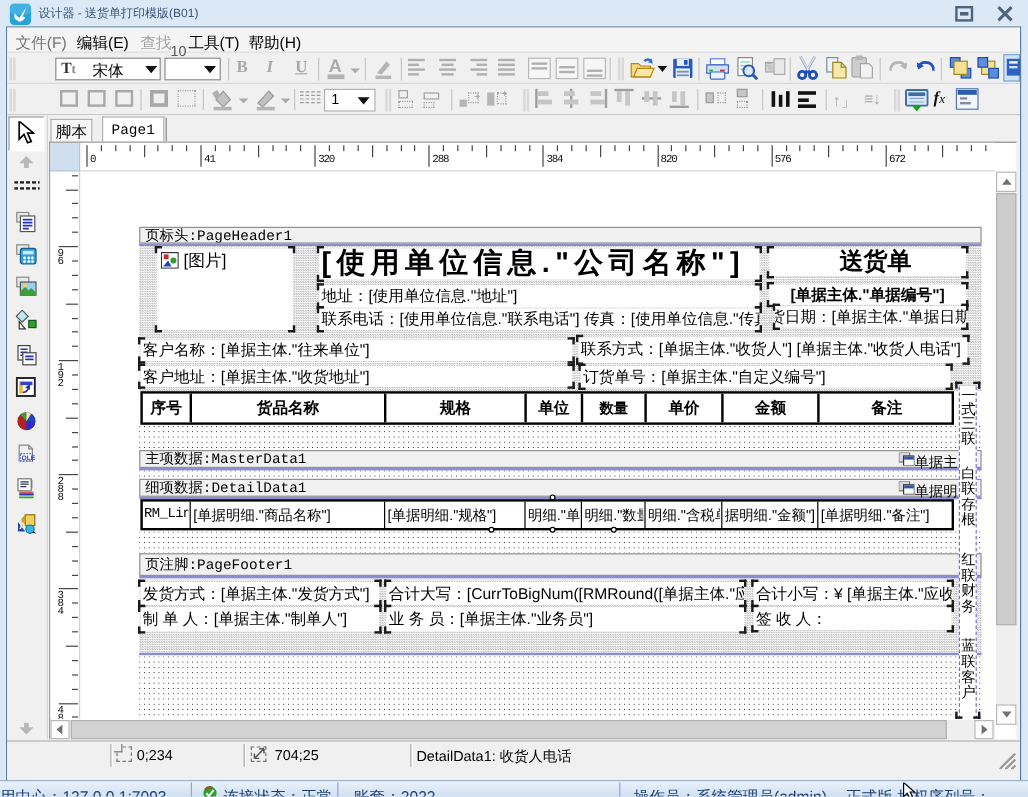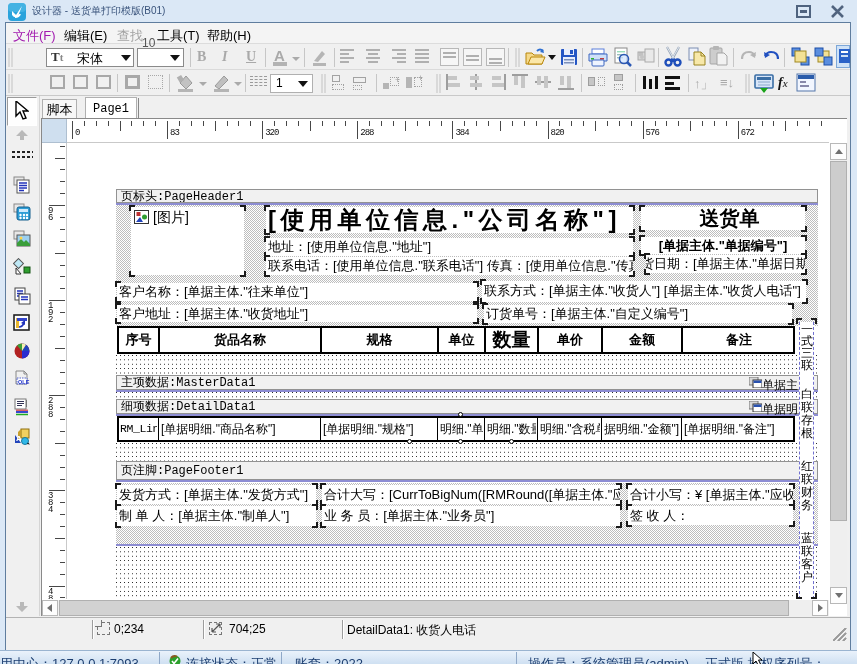--- a/index.html
+++ b/index.html
@@ -32,21 +32,21 @@
 </svg>
 <div class="abs" style="left:32px;top:4px;font-size:10px;color:#39537b">设计器 - 送货单打印模版(B01)</div>
 <div class="abs" style="left:796px;top:5px;width:15px;height:13px;border:2px solid #4f637f">
     <div class="abs" style="left:2px;top:3px;width:7px;height:3px;background:#4f637f"></div>
   </div>
 <svg class="abs" style="left:831px;top:5px" width="13" height="13" viewBox="0 0 13 13">
     <path d="M1 1 L12 12 M12 1 L1 12" stroke="#51647f" stroke-width="2.6"></path>
   </svg>
 <div class="abs" style="left:5px;top:22px;width:846px;height:628px;background:#f0f0f0;border:1px solid #5f7d9e"></div>
 <div class="abs" style="left:6px;top:23px;width:844px;height:21px;background:#f4f4f4;border-bottom:1px solid #dcdcdc"></div>
-<div class="abs" style="left:13px;top:27px;font-size:13px;color:#a21caf">文件(F)</div>
+<div class="abs" style="left:13px;top:27px;font-size:13px;color:#737373">文件(F)</div>
 <div class="abs" style="left:64px;top:27px;font-size:13px;color:#000">编辑(E)</div>
 <div class="abs" style="left:117px;top:27px;font-size:13px;color:#a3a3a3">查找</div>
 <div class="abs" style="left:157px;top:27px;font-size:13px;color:#000">工具(T)</div>
 <div class="abs" style="left:207px;top:27px;font-size:13px;color:#000">帮助(H)</div>
 <div class="abs" style="left:6px;top:44px;width:844px;height:26px;background:#f0f0f0;border-bottom:1px solid #dadada"></div>
 <div class="grip" style="left:8px;top:48px;height:19px"></div>
 <div class="abs" style="left:46px;top:48px;width:88px;height:19px;background:#fff;border:1px solid #8a8a8a"></div>
 <div class="abs" style="left:51px;top:49px;font-size:13px;color:#333"><b style="font-family:'Liberation Serif',serif">T</b><b style="font-family:'Liberation Serif',serif;color:#888;font-size:11px">t</b></div>
 <div class="abs" style="left:77px;top:50px;font-size:13px;color:#000">宋体</div>
 <div class="abs" style="left:121px;top:55px;width:0;height:0;border-left:5px solid transparent;border-right:5px solid transparent;border-top:6px solid #111"></div>
@@ -395,21 +395,21 @@
 <div class="tick" style="left:5.0px;top:2px;width:1px;height:18px"></div>
 <div class="rlab" style="left:8.0px;top:9px">0</div>
 <div class="tick" style="left:16.9px;top:2px;width:1px;height:5px"></div>
 <div class="tick" style="left:28.8px;top:2px;width:1px;height:5px"></div>
 <div class="tick" style="left:40.7px;top:2px;width:1px;height:5px"></div>
 <div class="tick" style="left:52.6px;top:2px;width:1px;height:10px"></div>
 <div class="tick" style="left:64.4px;top:2px;width:1px;height:5px"></div>
 <div class="tick" style="left:76.3px;top:2px;width:1px;height:5px"></div>
 <div class="tick" style="left:88.2px;top:2px;width:1px;height:5px"></div>
 <div class="tick" style="left:100.1px;top:2px;width:1px;height:18px"></div>
-<div class="rlab" style="left:103.1px;top:9px">83</div>
+<div class="rlab" style="left:103.1px;top:9px">41</div>
 <div class="tick" style="left:112.0px;top:2px;width:1px;height:5px"></div>
 <div class="tick" style="left:123.9px;top:2px;width:1px;height:5px"></div>
 <div class="tick" style="left:135.8px;top:2px;width:1px;height:5px"></div>
 <div class="tick" style="left:147.7px;top:2px;width:1px;height:10px"></div>
 <div class="tick" style="left:159.5px;top:2px;width:1px;height:5px"></div>
 <div class="tick" style="left:171.4px;top:2px;width:1px;height:5px"></div>
 <div class="tick" style="left:183.3px;top:2px;width:1px;height:5px"></div>
 <div class="tick" style="left:195.2px;top:2px;width:1px;height:18px"></div>
 <div class="rlab" style="left:198.2px;top:9px">320</div>
 <div class="tick" style="left:207.1px;top:2px;width:1px;height:5px"></div>
@@ -625,21 +625,21 @@
 <div class="abs" style="left:320px;top:328px;width:2px;height:24px;background:#000"></div>
 <div class="abs" style="left:437px;top:328px;width:2px;height:24px;background:#000"></div>
 <div class="abs" style="left:484px;top:328px;width:2px;height:24px;background:#000"></div>
 <div class="abs" style="left:537px;top:328px;width:2px;height:24px;background:#000"></div>
 <div class="abs" style="left:601px;top:328px;width:2px;height:24px;background:#000"></div>
 <div class="abs" style="left:681px;top:328px;width:2px;height:24px;background:#000"></div>
 <div class="abs" style="left:119px;top:328px;width:39px;height:24px;line-height:24px;text-align:center;font-weight:bold;font-size:13px;overflow:hidden;white-space:nowrap">序号</div>
 <div class="abs" style="left:160px;top:328px;width:160px;height:24px;line-height:24px;text-align:center;font-weight:bold;font-size:13px;overflow:hidden;white-space:nowrap">货品名称</div>
 <div class="abs" style="left:322px;top:328px;width:115px;height:24px;line-height:24px;text-align:center;font-weight:bold;font-size:13px;overflow:hidden;white-space:nowrap">规格</div>
 <div class="abs" style="left:439px;top:328px;width:45px;height:24px;line-height:24px;text-align:center;font-weight:bold;font-size:13px;overflow:hidden;white-space:nowrap">单位</div>
-<div class="abs" style="left:486px;top:328px;width:51px;height:24px;line-height:24px;text-align:center;font-weight:bold;font-size:19px;overflow:hidden;white-space:nowrap">数量</div>
+<div class="abs" style="left:486px;top:328px;width:51px;height:24px;line-height:24px;text-align:center;font-weight:bold;font-size:12px;overflow:hidden;white-space:nowrap">数量</div>
 <div class="abs" style="left:539px;top:328px;width:62px;height:24px;line-height:24px;text-align:center;font-weight:bold;font-size:13px;overflow:hidden;white-space:nowrap">单价</div>
 <div class="abs" style="left:603px;top:328px;width:78px;height:24px;line-height:24px;text-align:center;font-weight:bold;font-size:13px;overflow:hidden;white-space:nowrap">金额</div>
 <div class="abs" style="left:683px;top:328px;width:112px;height:24px;line-height:24px;text-align:center;font-weight:bold;font-size:13px;overflow:hidden;white-space:nowrap">备注</div>
 <div class="abs" style="left:117px;top:416px;width:678px;height:26px;background:#fff;border:2px solid #000"></div>
 <div class="abs" style="left:158px;top:418px;width:1px;height:22px;background:#000"></div>
 <div class="abs" style="left:320px;top:418px;width:1px;height:22px;background:#000"></div>
 <div class="abs" style="left:437px;top:418px;width:1px;height:22px;background:#000"></div>
 <div class="abs" style="left:484px;top:418px;width:1px;height:22px;background:#000"></div>
 <div class="abs" style="left:537px;top:418px;width:1px;height:22px;background:#000"></div>
 <div class="abs" style="left:601px;top:418px;width:1px;height:22px;background:#000"></div>

